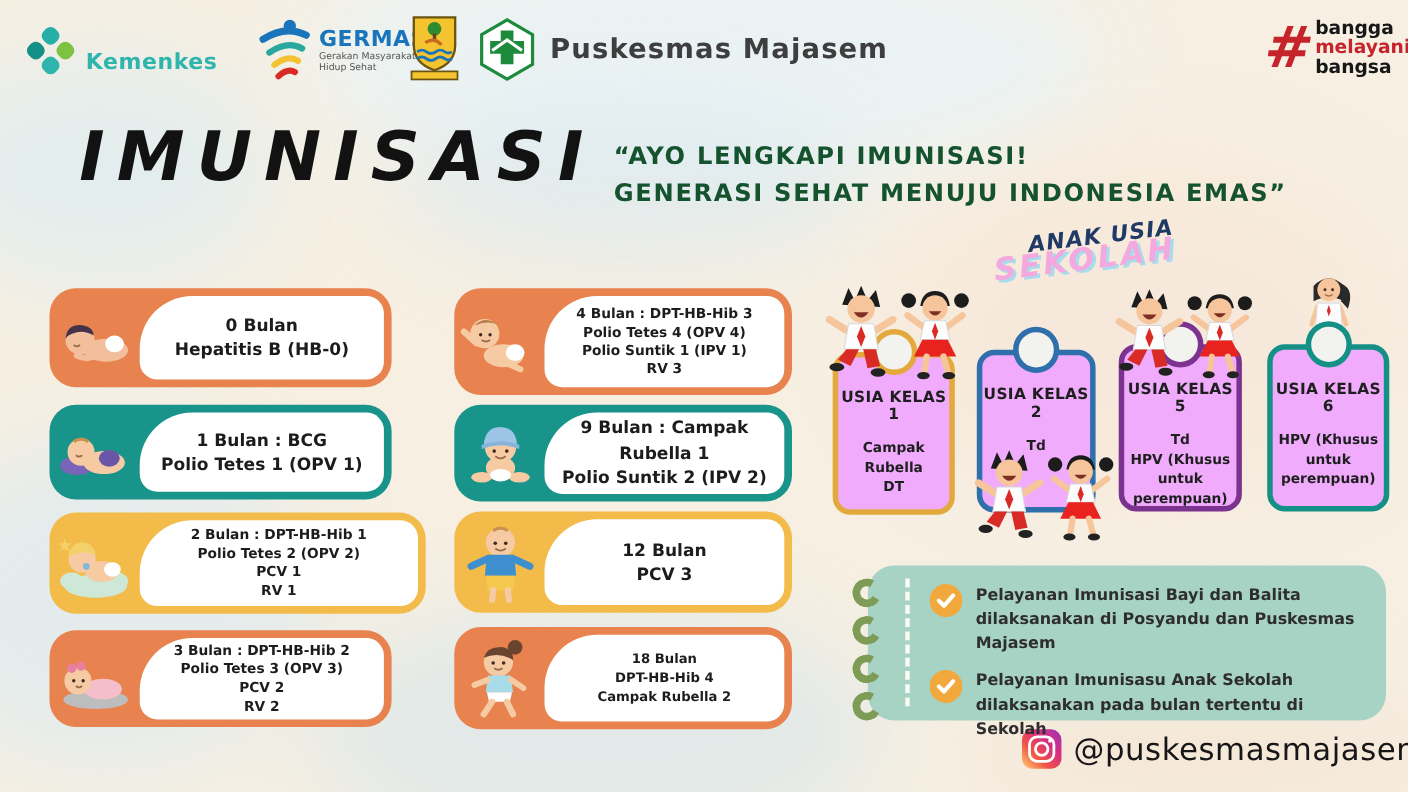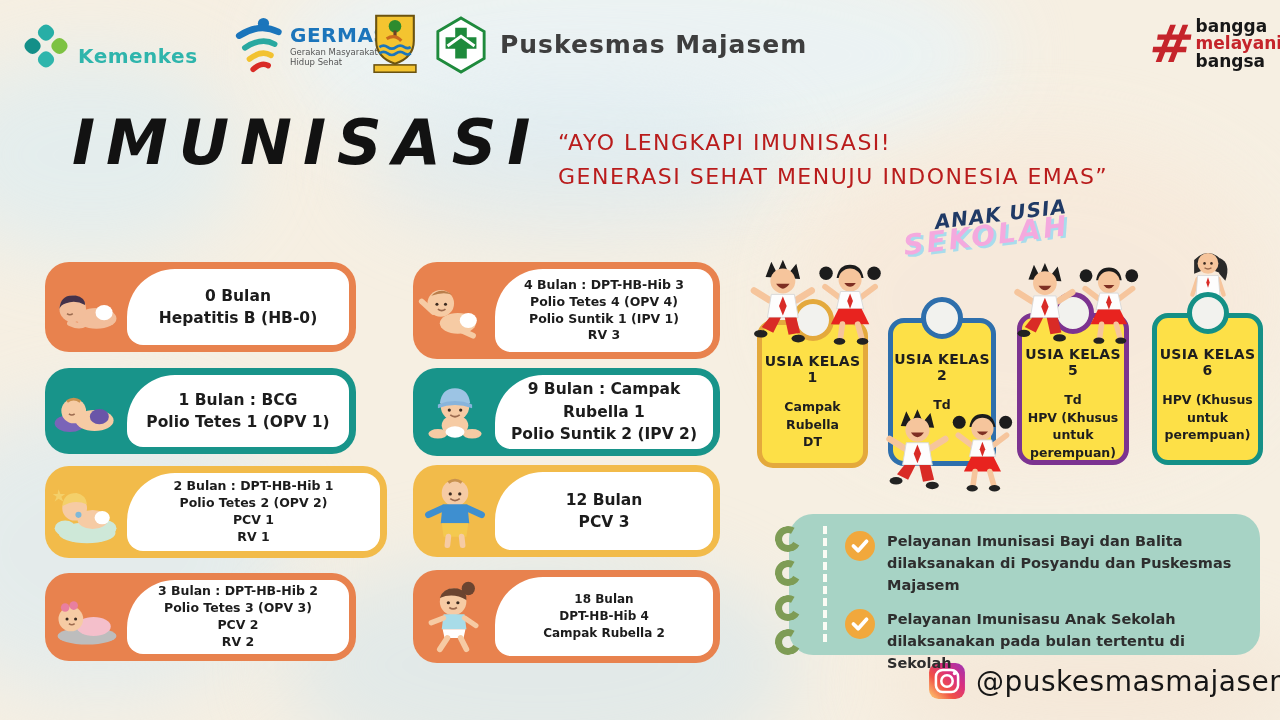--- a/index.html
+++ b/index.html
@@ -19,43 +19,43 @@
   .germas-sub { font-size:8.5px; color:#555; width:104px; line-height:1.2; }
   .pusk-label { font-size:25px; font-weight:700; color:#3E3E3E; letter-spacing:1px; }
   .tagline { position:absolute; left:1150px; top:18px; display:flex; align-items:center; }
   .tagline-hash { font-size:52px; font-weight:900; color:#C5242B; line-height:.9; transform:skewX(-8deg); }
   .tagline-words { margin-left:2px; font-size:17px; font-weight:800; line-height:1.02; }
   .tg-1,.tg-3 { color:#171717; } .tg-2 { color:#C5242B; }
 
   
   .main-title { position:absolute; left:72px; top:106px; font-size:62px; font-weight:900;
     letter-spacing:11px; color:#121212; font-style:italic; }
-  .quote { position:absolute; left:558px; top:126px; font-size:22px; font-weight:400;
-    letter-spacing:1.5px; color:#b91c1c; line-height:1.55; }
+  .quote { position:absolute; left:558px; top:126px; font-size:22px; font-weight:700;
+    letter-spacing:1.5px; color:#14532d; line-height:1.55; }
 
   
   .sched-card { position:absolute; border-radius:24px; }
   .c-orange { background:#E8824E; }
   .c-teal   { background:#18948A; }
   .c-yellow { background:#F2BB4A; }
   .sched-white { position:absolute; left:82px; top:7px; right:7px; bottom:7px;
     background:#FFFFFF; border-radius:48px 16px 16px 16px;
     display:flex; flex-direction:column; justify-content:center; align-items:center; text-align:center; }
   .sched-icon { position:absolute; left:4px; top:50%; transform:translateY(-50%); width:76px; height:76px; }
   .sched-lines { font-weight:700; color:#1C1C1C; }
   .t-lg .sched-lines { font-size:15.5px; line-height:1.45; }
   .t-md .sched-lines { font-size:12px;  line-height:1.4; }
   .t-sm .sched-lines { font-size:12.5px; line-height:1.35; }
 
   
   .school-heading { position:absolute; left:902px; top:204px; transform:rotate(-7deg); z-index:4; }
   .sh-1 { font-size:20px; font-weight:900; font-style:italic; color:#203A66; letter-spacing:1px; margin-left:34px; }
   .sh-2 { font-size:28px; font-weight:900; font-style:italic; color:#F4A9DE;
     text-shadow:2.5px 2.5px 0 #A8DCEC; letter-spacing:3px; margin-top:-9px; }
-  .school-card { position:absolute; border:5px solid var(--c); background:#fde047;
+  .school-card { position:absolute; border:5px solid var(--c); background:#f0abfc;
     border-radius:16px; z-index:2; text-align:center; }
   .notch { position:absolute; top:-26px; left:50%; transform:translateX(-50%);
     width:42px; height:42px; border:5px solid var(--c); background:#F2F2EE; border-radius:50%; }
   .sc-title { margin-top:28px; font-size:14px; font-weight:800; letter-spacing:.3px; }
   .sc-lines { margin-top:13px; font-size:12.5px; font-weight:700; line-height:1.4; padding:0 5px; }
   .kids { position:absolute; z-index:3; }
   .kid-behind { position:absolute; z-index:1; }
 
   
   .notes { position:absolute; left:789px; top:514px; width:471px; height:141px;

